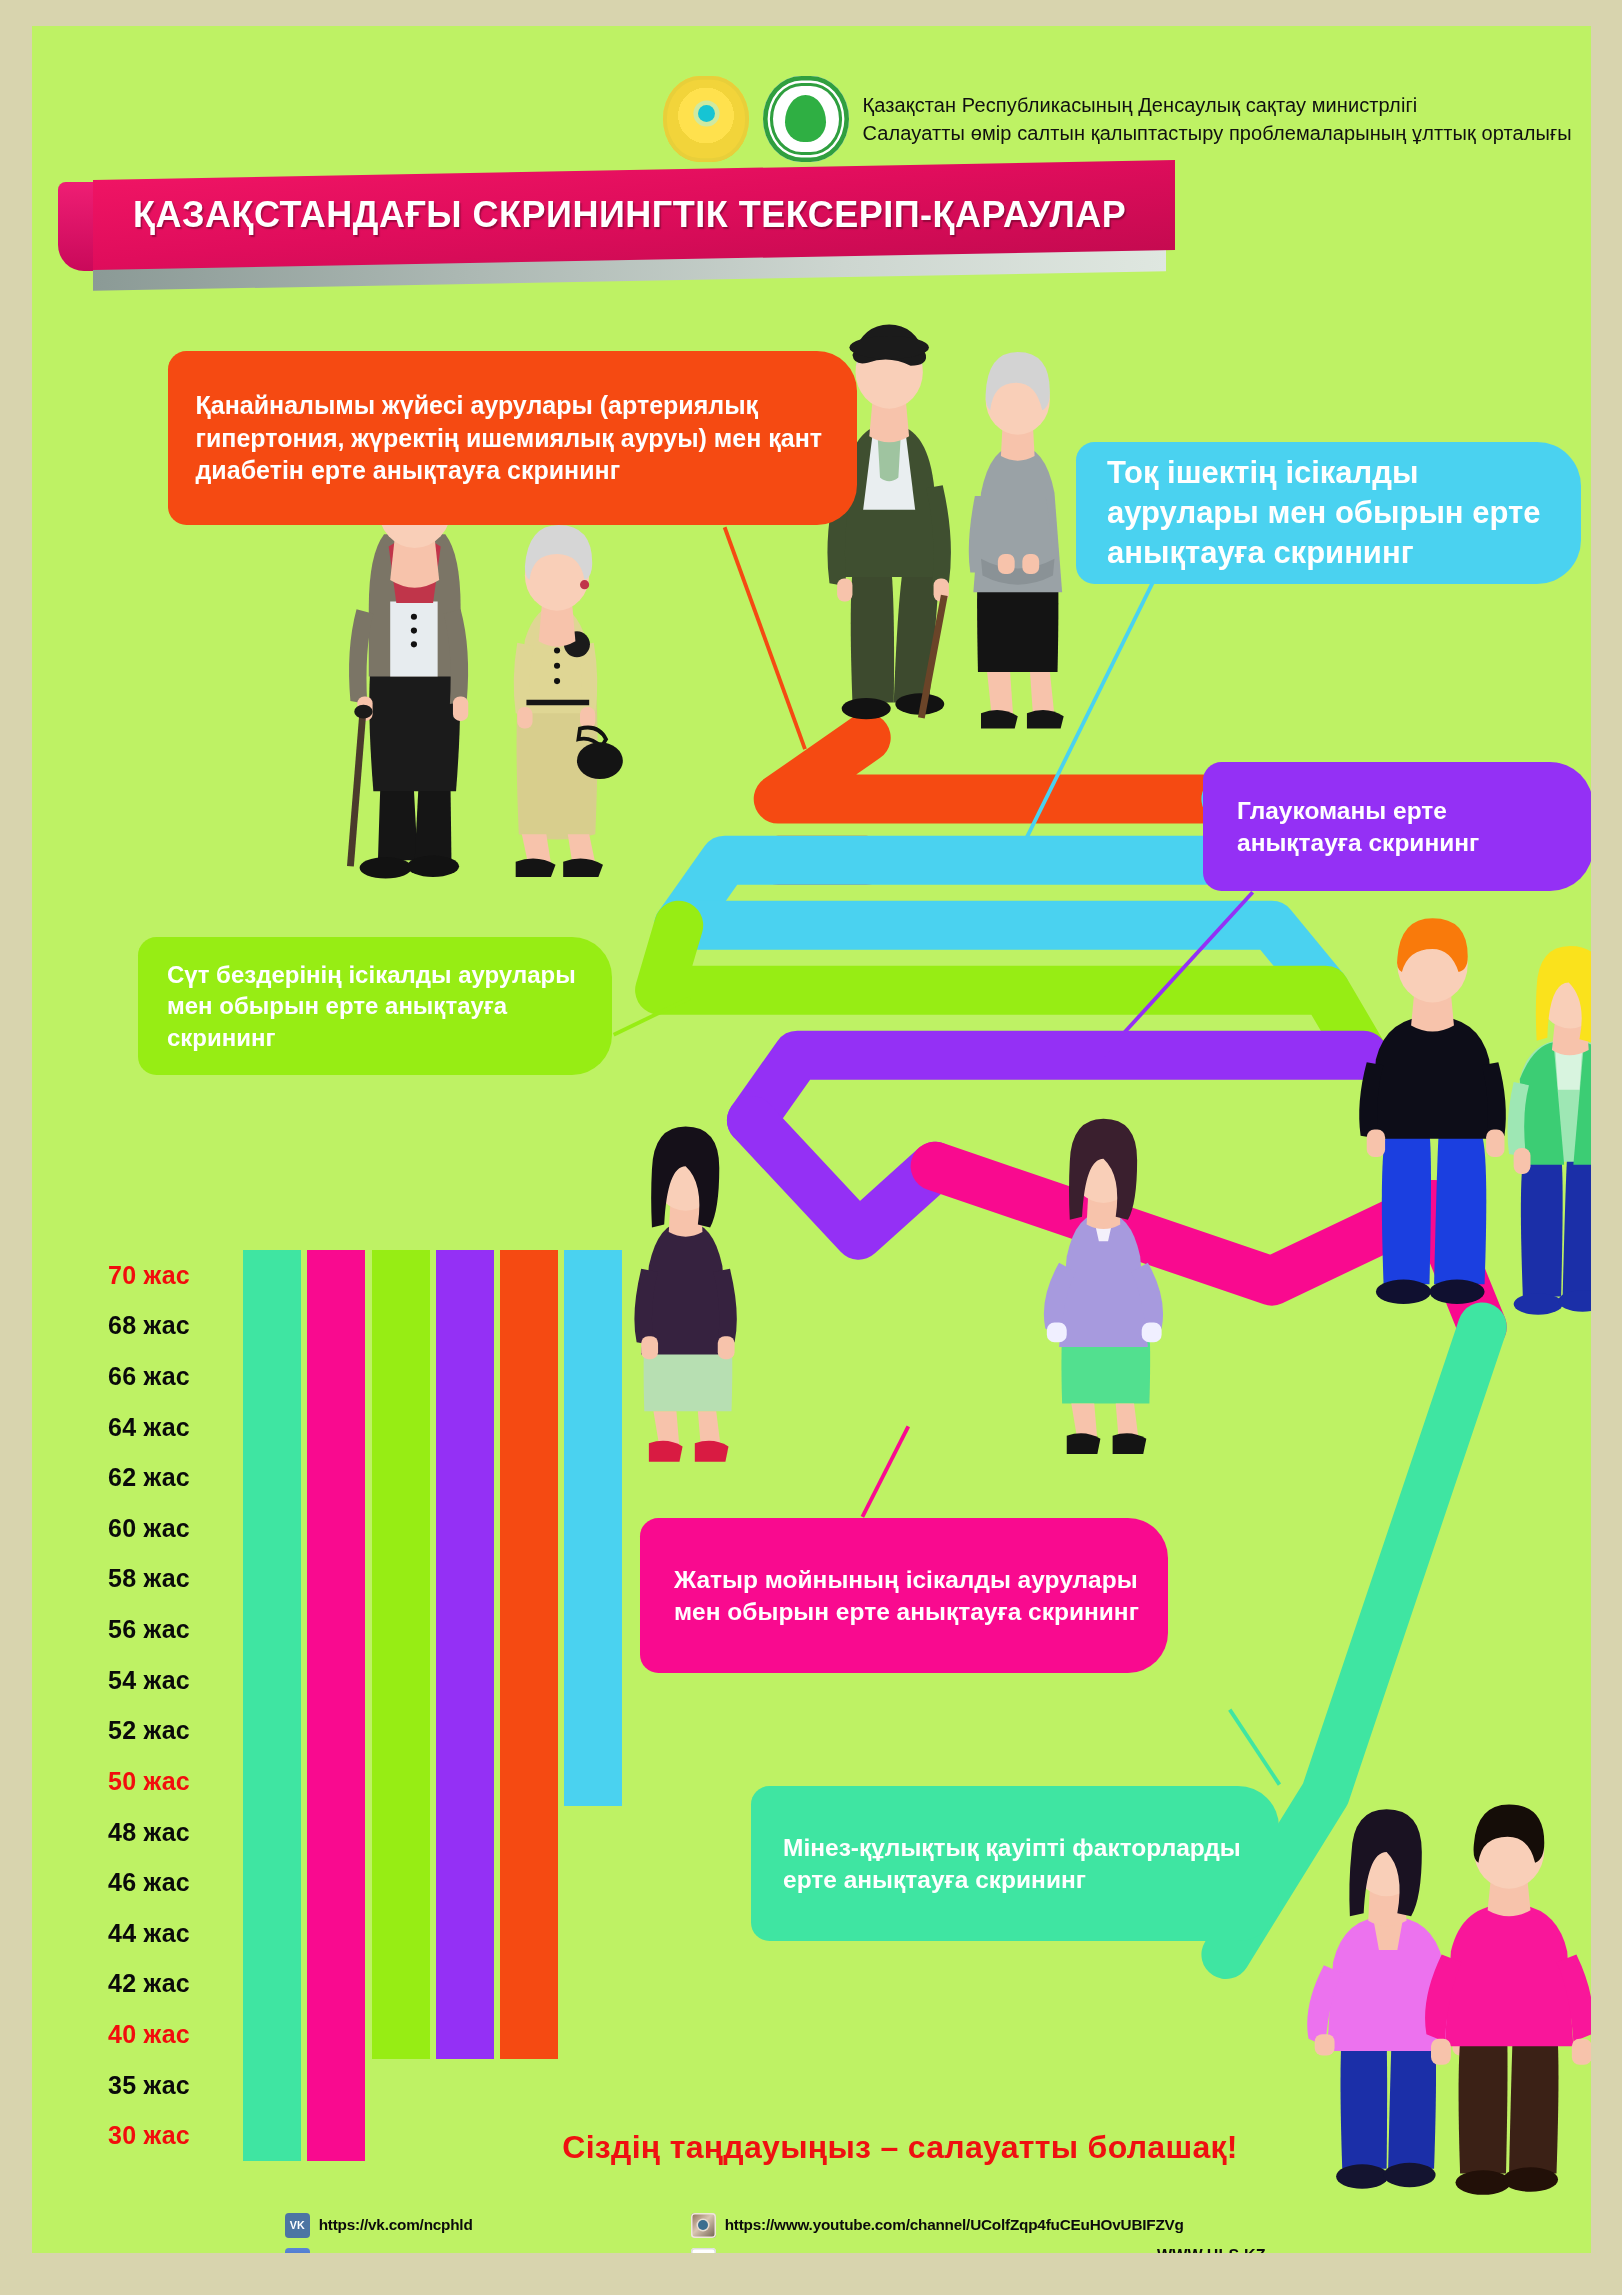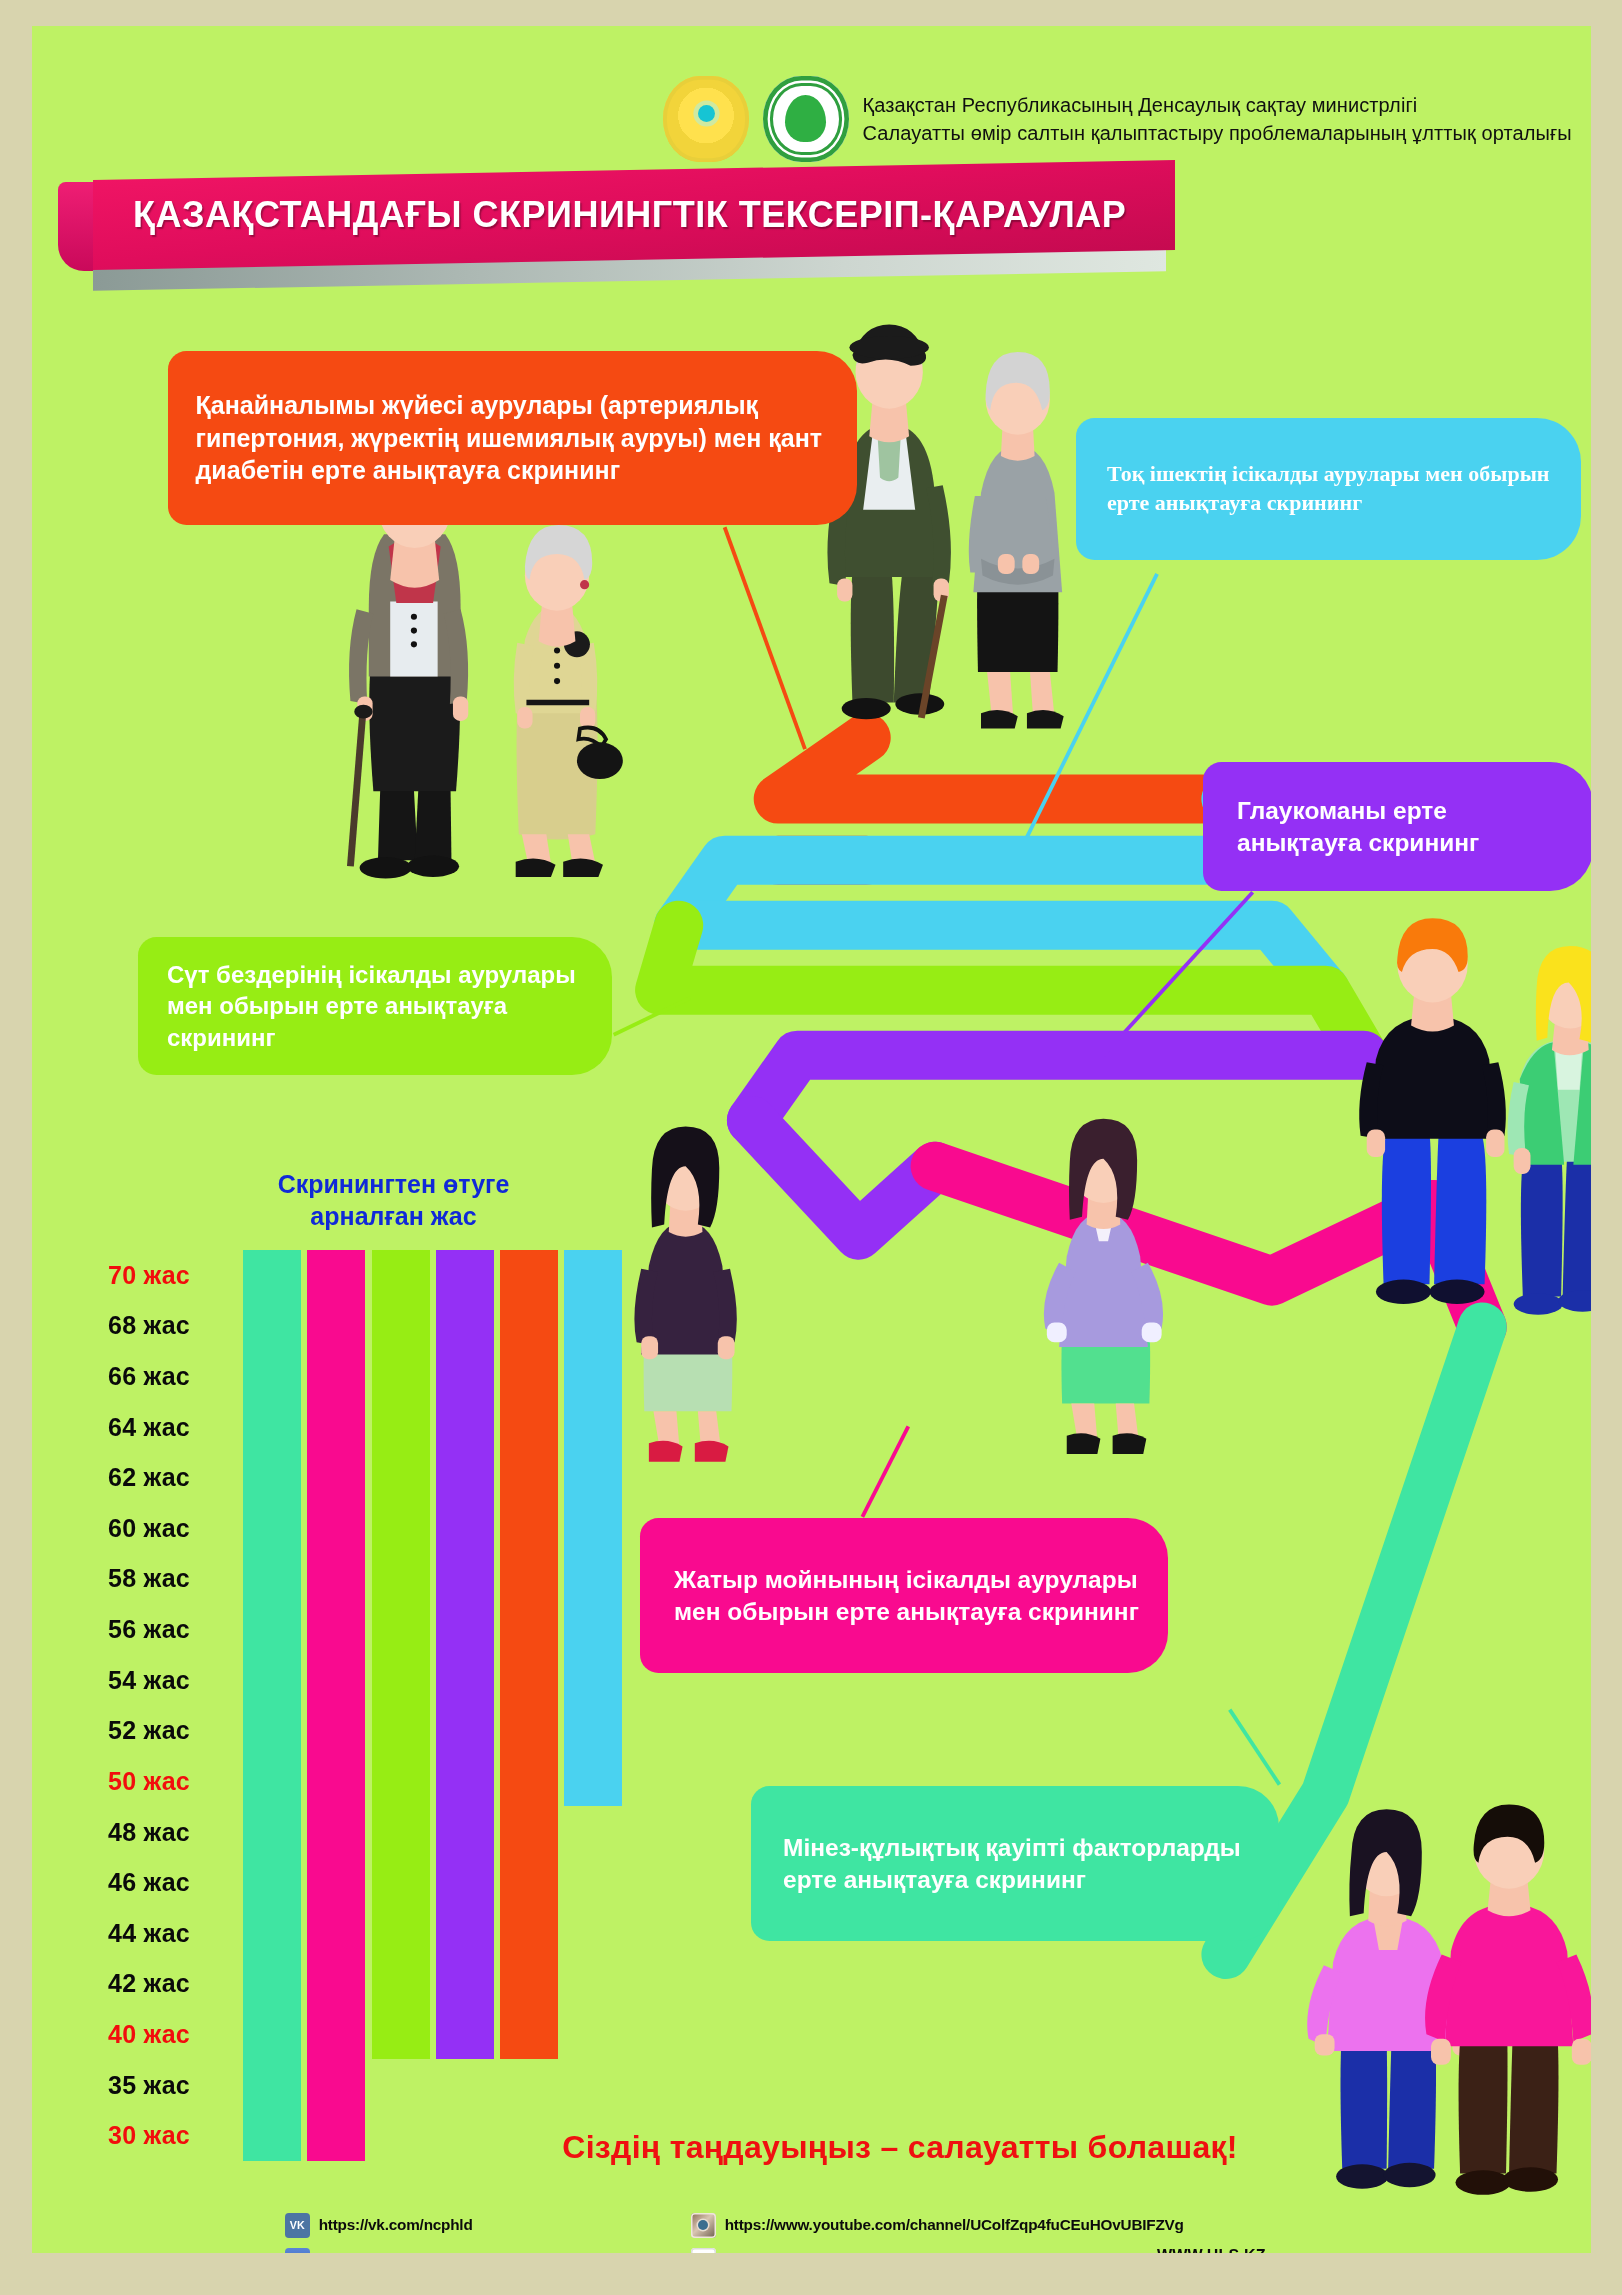--- a/index.html
+++ b/index.html
@@ -23,21 +23,21 @@
   .rb-main{position:absolute;left:35px;top:0;width:1082px;height:90px;background:linear-gradient(175deg,#ef1464 0%,#e00d5c 45%,#c50a50 100%);transform:skewY(-1.05deg);display:flex;align-items:center;}
   .rb-text{transform:skewY(1.05deg);color:#fff;font-size:36px;font-weight:bold;letter-spacing:0.5px;padding-left:40px;text-shadow:1.5px 1.5px 1.5px rgba(0,0,0,.32);white-space:nowrap;}
 
   
   #pathsvg{position:absolute;left:0;top:0;width:1559px;height:2227px;pointer-events:none;}
 
   
   .callout{position:absolute;border-radius:17px;color:#fff;font-weight:bold;box-sizing:border-box;display:flex;align-items:center;}
   .callout .ctext{width:100%;line-height:1.30;}
   .c-orange{left:136px;top:325px;width:689px;height:174px;background:#f54a12;border-radius:18.4px 40px 40px 18.4px;font-size:25px;padding:15.3px 31px 15.3px 27.5px;}
-  .c-cyan{left:1044px;top:392px;width:505px;height:142px;background:#4ad2f0;border-radius:18.4px 44px 44px 18.4px;font-size:22px;padding:13.8px 23px 13.8px 31px;font-family:Liberation Serif, serif;}
+  .c-cyan{left:1044px;top:416px;width:505px;height:142px;background:#4ad2f0;border-radius:18.4px 44px 44px 18.4px;font-size:31px;padding:13.8px 23px 13.8px 31px;}
   .c-purple{left:1171px;top:736px;width:390px;height:129px;background:#9430f5;border-radius:18.4px 43px 43px 18.4px;font-size:24.5px;padding:12.2px 23px 12.2px 34px;}
   .c-green{left:106px;top:911px;width:474px;height:138px;background:#97ed14;border-radius:18.4px 40px 40px 18.4px;font-size:24px;padding:12.2px 23px 12.2px 29px;}
   .c-pink{left:608px;top:1492px;width:528px;height:155px;background:#f90a8f;border-radius:18.4px 40px 40px 18.4px;font-size:24.5px;padding:12.2px 23px 12.2px 34px;}
   .c-teal{left:719px;top:1760px;width:528px;height:155px;background:#3fe5a2;border-radius:18.4px 41px 41px 18.4px;font-size:24.5px;padding:12.2px 23px 12.2px 32px;justify-content:center;}
 
   
   .chart-title{position:absolute;left:197px;top:1142px;width:329px;text-align:center;color:#1029d8;font-size:25px;font-weight:bold;line-height:1.28;}
   .chart{position:absolute;left:73px;top:1224px;width:551px;height:911px;}
   .ages{position:absolute;left:0;top:0;width:135px;height:911px;display:flex;flex-direction:column;}
   .age{flex:1 1 0;display:flex;align-items:center;justify-content:flex-start;font-size:25px;font-weight:bold;color:#0a0a0a;padding-left:3.1px;letter-spacing:0.2px;}
@@ -305,21 +305,20 @@
     <div class="callout c-purple">
       <div class="ctext">Глаукоманы ерте анықтауға скрининг</div>
     </div>
     <div class="callout c-pink">
       <div class="ctext">Жатыр мойнының ісікалды аурулары мен обырын ерте анықтауға скрининг</div>
     </div>
     <div class="callout c-teal">
       <div class="ctext">Мінез-құлықтық қауіпті факторларды ерте анықтауға скрининг</div>
     </div>
 
-    <div class="chart-title">Скринингтен өтуге арналған жас</div>
     <div class="chart">
       <div class="ages" id="age-list">
           <div class="age hl">70 жас</div>
           <div class="age">68 жас</div>
           <div class="age">66 жас</div>
           <div class="age">64 жас</div>
           <div class="age">62 жас</div>
           <div class="age">60 жас</div>
           <div class="age">58 жас</div>
           <div class="age">56 жас</div>

